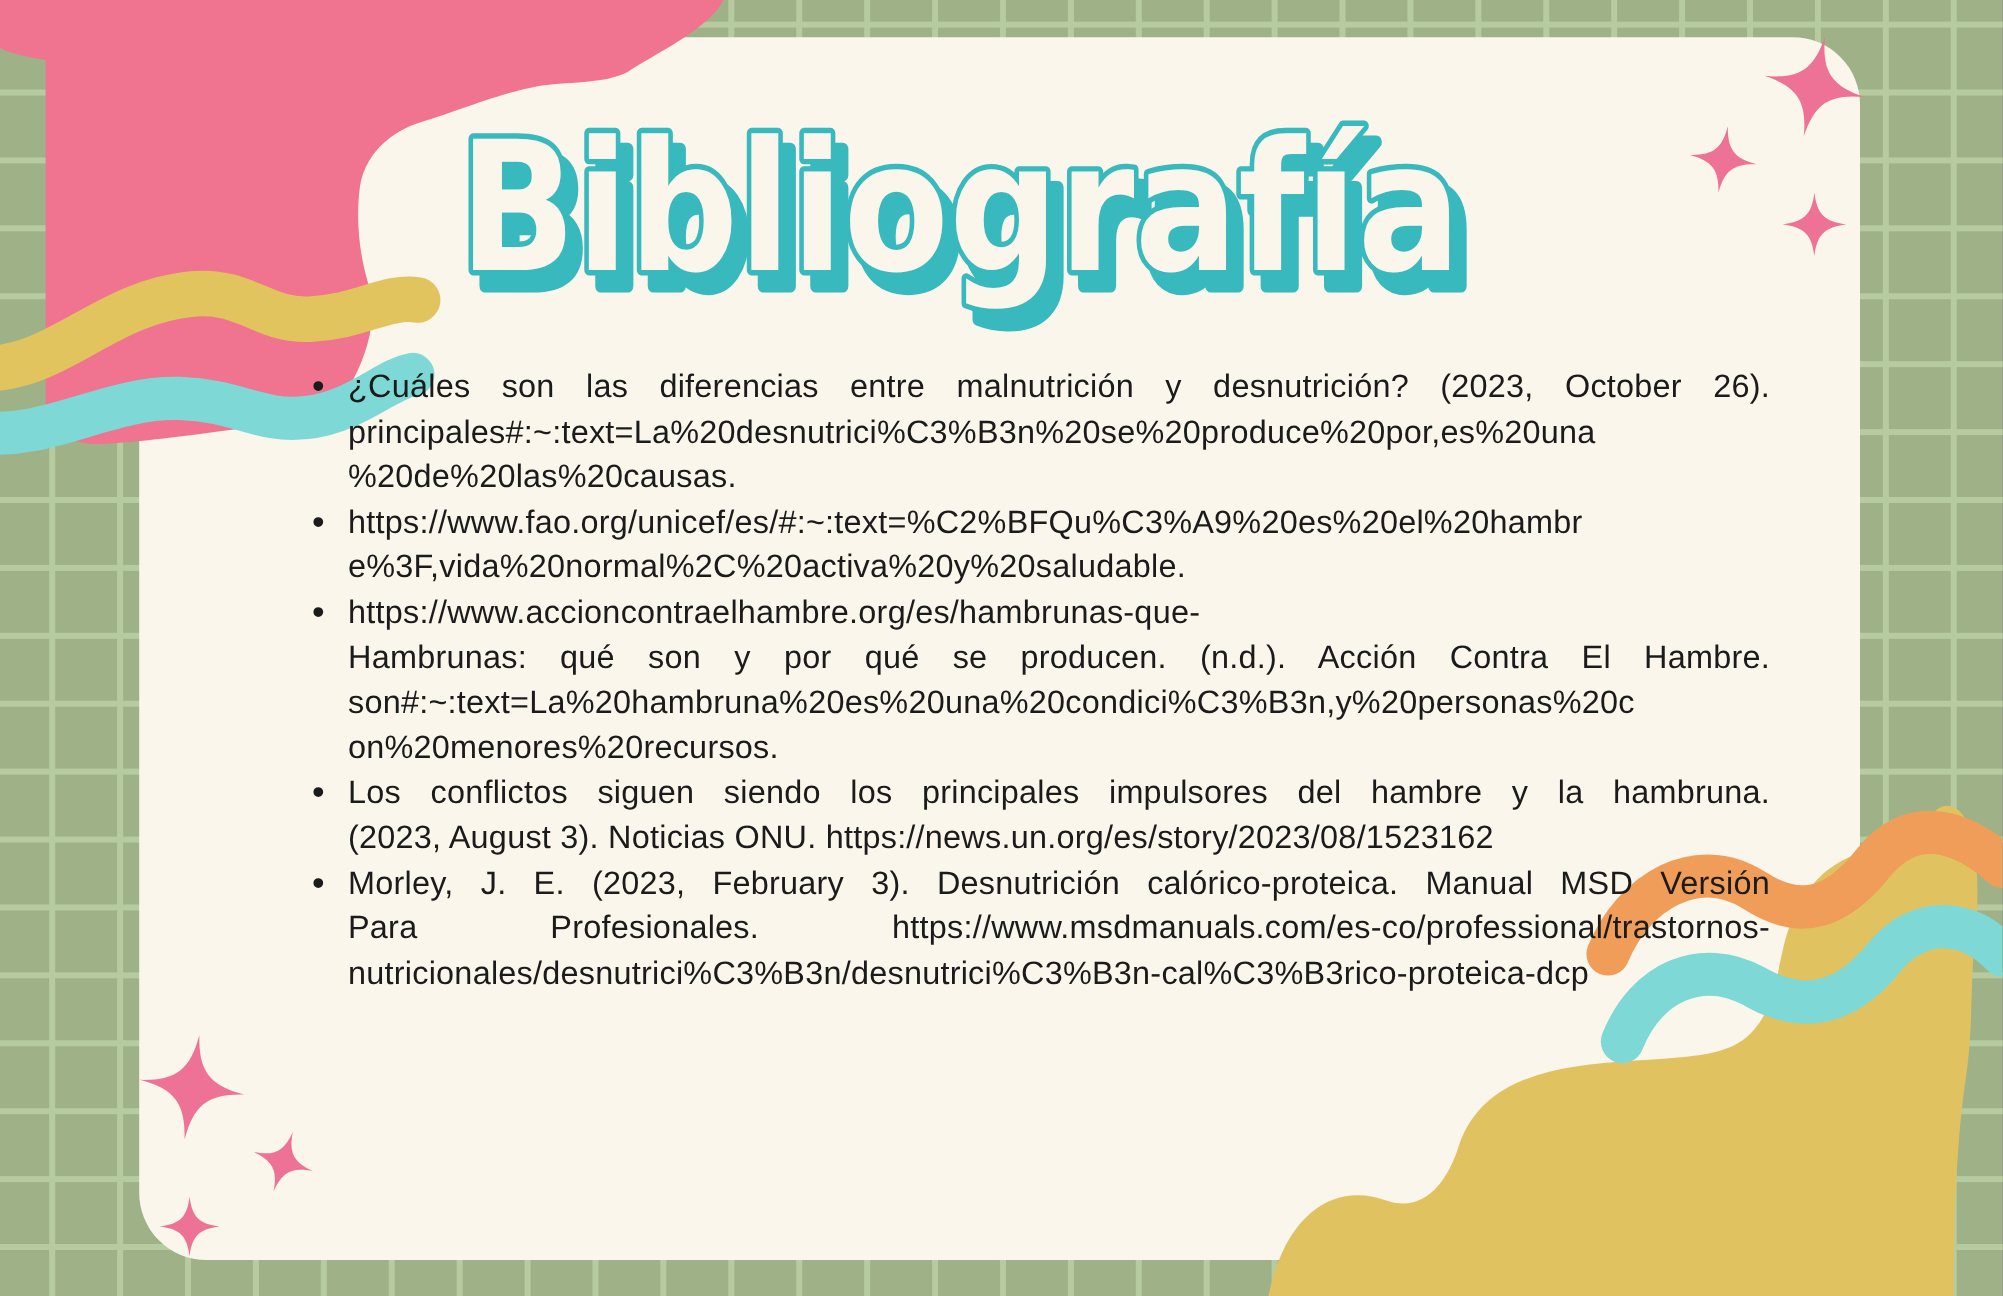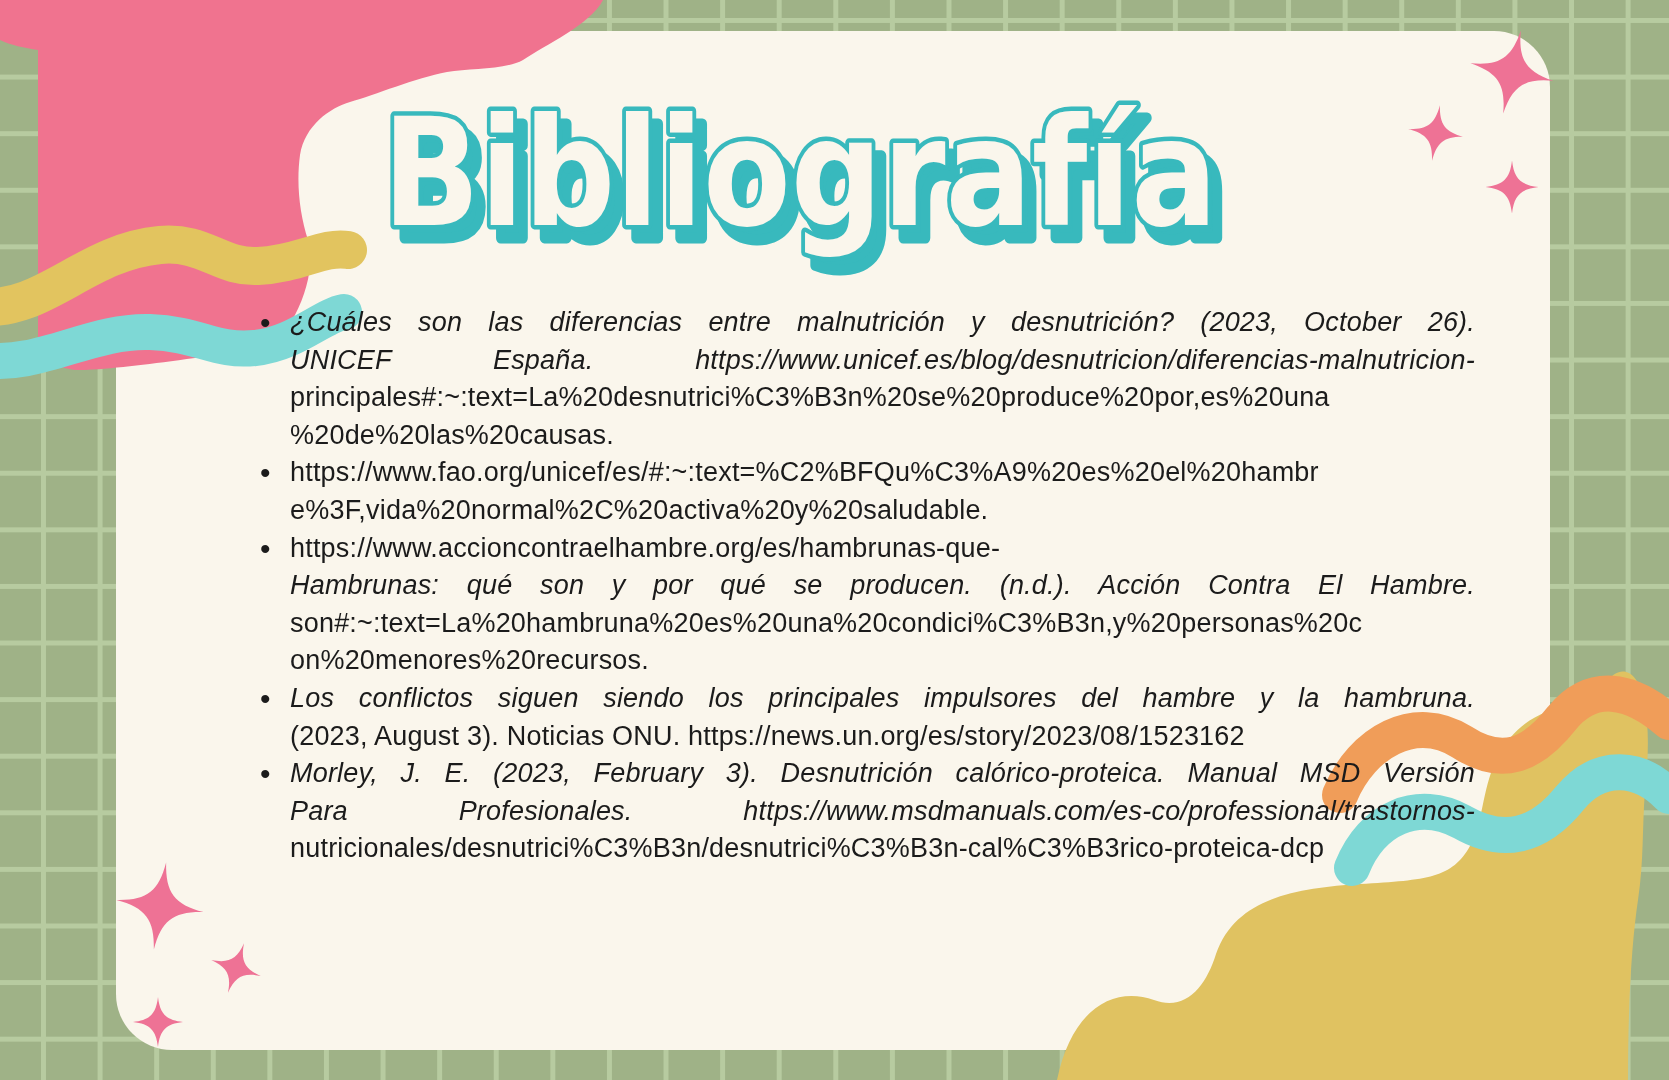--- a/index.html
+++ b/index.html
@@ -32,21 +32,21 @@
     font-size:27px;line-height:37.6px;color:var(--text);
     letter-spacing:0.2px;
   }
   .entry{position:relative;}
   .bullet{
     position:absolute;left:-30px;top:0;
     font-size:30px;line-height:37.6px;color:var(--text);
   }
   .lines{width:1185px;overflow:hidden;}
   .ln{text-align:justify;white-space:nowrap;}
-  .ln.j{text-align-last:justify;font-style:italic;}
+  .ln.j{text-align-last:justify;}
 </style>
 </head>
 <body>
 
 <div class="stage">
 
   <div class="card"></div>
 
   <svg class="deco" viewBox="0 0 1669 1080" aria-hidden="true">
     <defs>
@@ -99,21 +99,20 @@
     <svg class="title-svg" viewBox="0 0 1669 300">
       <text class="title-shadow" x="810" y="238" text-anchor="middle" textLength="835" lengthAdjust="spacingAndGlyphs">Bibliografía</text>
       <text class="title-main" x="800" y="225" text-anchor="middle" textLength="835" lengthAdjust="spacingAndGlyphs">Bibliografía</text>
     </svg>
 
     <div class="bib">
         <div class="entry">
           <span class="bullet">•</span>
           <div class="lines">
             <div class="ln j">¿Cuáles son las diferencias entre malnutrición y desnutrición? (2023, October 26).</div>
-            <div class="ln j">UNICEF España. https://www.unicef.es/blog/desnutricion/diferencias-malnutricion-</div>
             <div class="ln">principales#:~:text=La%20desnutrici%C3%B3n%20se%20produce%20por,es%20una</div>
             <div class="ln">%20de%20las%20causas.</div>
           </div>
         </div>
         <div class="entry">
           <span class="bullet">•</span>
           <div class="lines">
             <div class="ln">https://www.fao.org/unicef/es/#:~:text=%C2%BFQu%C3%A9%20es%20el%20hambr</div>
             <div class="ln">e%3F,vida%20normal%2C%20activa%20y%20saludable.</div>
           </div>

